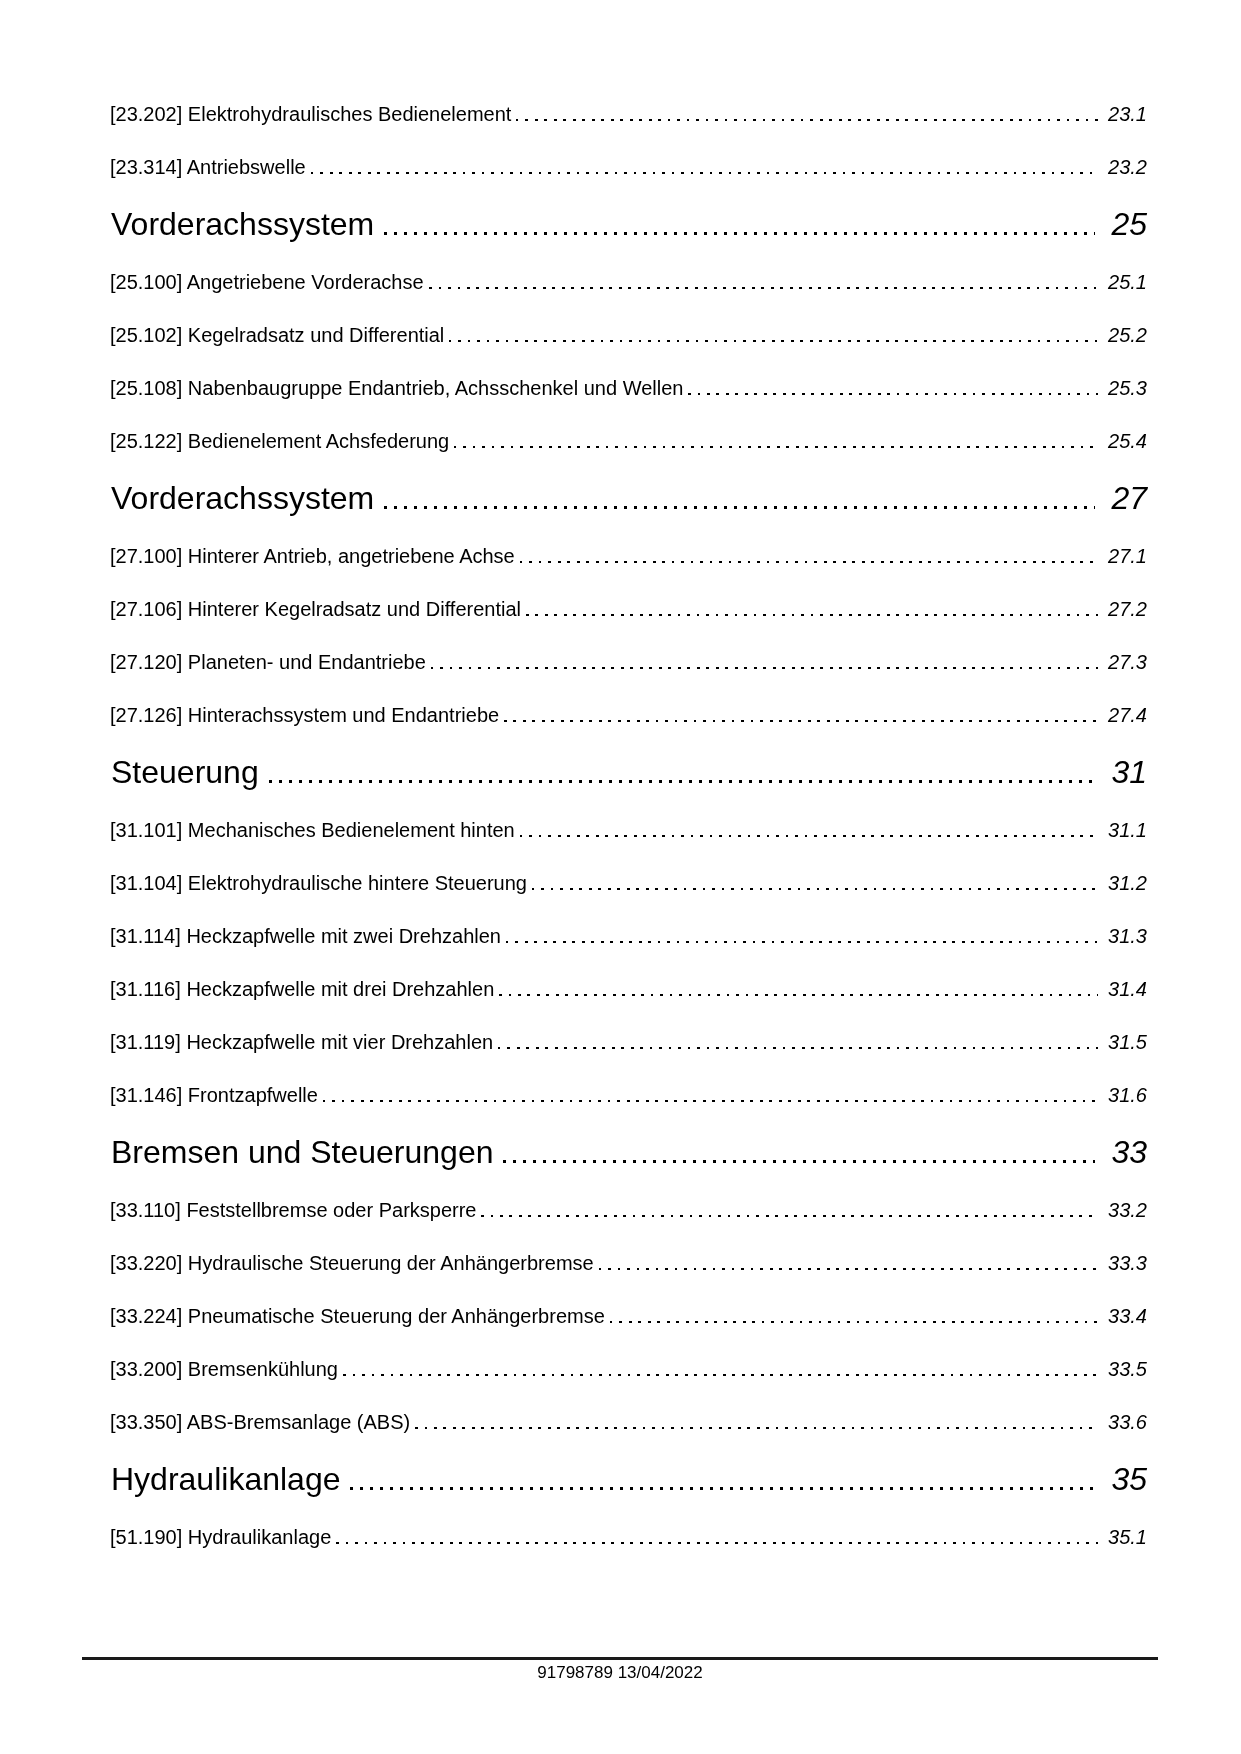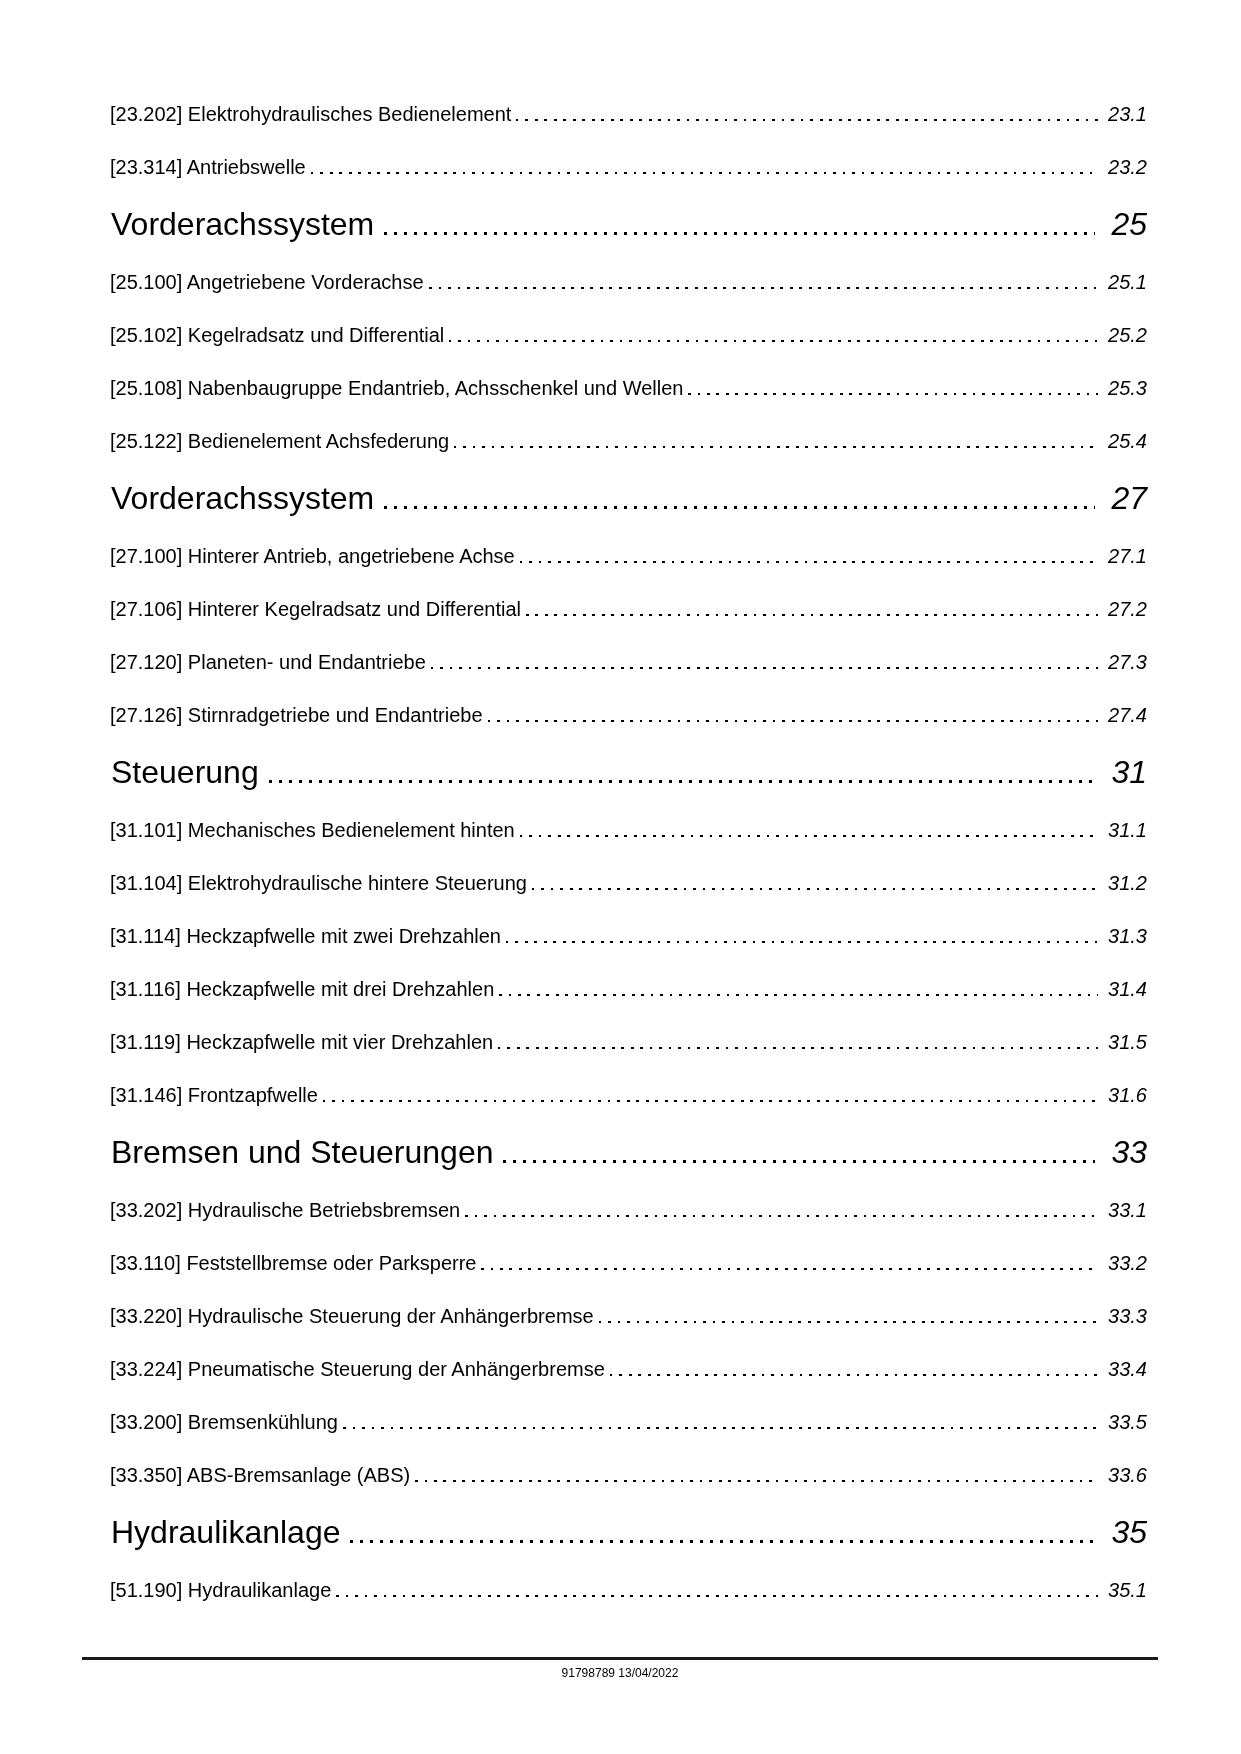--- a/index.html
+++ b/index.html
@@ -65,21 +65,21 @@
     width: 1076px;
     height: 3px;
     background: #1a1a1a;
   }
   .footer-text {
     position: absolute;
     left: 82px;
     top: 1663px;
     width: 1076px;
     text-align: center;
-    font-size: 12px;
+    font-size: 17px;
     line-height: 20px;
   }
 </style>
 </head>
 <body>
 
 <div class="page">
   <main class="toc">
       <div class="row entry">
         <span class="etext"><span class="ecode">[23.202]</span> <span class="etitle">Elektrohydraulisches Bedienelement</span></span>
@@ -130,21 +130,21 @@
         <span class="etext"><span class="ecode">[27.106]</span> <span class="etitle">Hinterer Kegelradsatz und Differential</span></span>
         <span class="leader"></span>
         <span class="pagenum">27.2</span>
       </div>
       <div class="row entry">
         <span class="etext"><span class="ecode">[27.120]</span> <span class="etitle">Planeten- und Endantriebe</span></span>
         <span class="leader"></span>
         <span class="pagenum">27.3</span>
       </div>
       <div class="row entry">
-        <span class="etext"><span class="ecode">[27.126]</span> <span class="etitle">Stirnradgetriebe und Endantriebe</span></span>
+        <span class="etext"><span class="ecode">[27.126]</span> <span class="etitle">Hinterachssystem und Endantriebe</span></span>
         <span class="leader"></span>
         <span class="pagenum">27.4</span>
       </div>
       <div class="row heading">
         <span class="stitle">Steuerung</span>
         <span class="leader"></span>
         <span class="pagenum">31</span>
       </div>
       <div class="row entry">
         <span class="etext"><span class="ecode">[31.101]</span> <span class="etitle">Mechanisches Bedienelement hinten</span></span>
@@ -173,25 +173,20 @@
       </div>
       <div class="row entry">
         <span class="etext"><span class="ecode">[31.146]</span> <span class="etitle">Frontzapfwelle</span></span>
         <span class="leader"></span>
         <span class="pagenum">31.6</span>
       </div>
       <div class="row heading">
         <span class="stitle">Bremsen und Steuerungen</span>
         <span class="leader"></span>
         <span class="pagenum">33</span>
-      </div>
-      <div class="row entry">
-        <span class="etext"><span class="ecode">[33.202]</span> <span class="etitle">Hydraulische Betriebsbremsen</span></span>
-        <span class="leader"></span>
-        <span class="pagenum">33.1</span>
       </div>
       <div class="row entry">
         <span class="etext"><span class="ecode">[33.110]</span> <span class="etitle">Feststellbremse oder Parksperre</span></span>
         <span class="leader"></span>
         <span class="pagenum">33.2</span>
       </div>
       <div class="row entry">
         <span class="etext"><span class="ecode">[33.220]</span> <span class="etitle">Hydraulische Steuerung der Anhängerbremse</span></span>
         <span class="leader"></span>
         <span class="pagenum">33.3</span>

